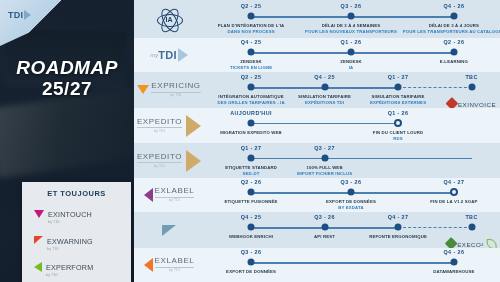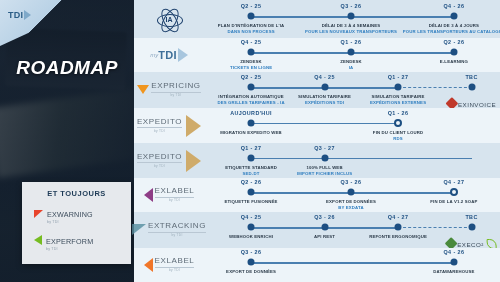--- a/index.html
+++ b/index.html
@@ -176,25 +176,33 @@
     <div class="cover-tint"></div>
     <div class="corner-wedge"></div>
 
     <div class="tdi-logo">
       <span class="txt">TDI</span>
       <span class="arrow"></span>
     </div>
 
     <div class="cover-title">
       <span class="l1">ROADMAP</span>
+      <span class="l2">25/27</span>
     </div>
 
     <div class="always-card">
       <div class="always-title">ET TOUJOURS</div>
 
+      <div class="always-row">
+        <span class="mk mk-down"></span>
+        <span>
+          <span class="always-name">EXINTOUCH</span>
+          <span class="always-sub">by TDI</span>
+        </span>
+      </div>
 
       <div class="always-row">
         <span class="mk mk-tri-red"></span>
         <span>
           <span class="always-name">EXWARNING</span>
           <span class="always-sub">by TDI</span>
         </span>
       </div>
 
       <div class="always-row">
@@ -398,25 +406,20 @@
           <div class="qlabel" style="left: 85%;">Q4 - 27</div>
           <div class="desc" style="left: 85%;">
             <div>FIN DE LA V1.2 SOAP</div>
           </div>
         </div>
       </div>
       <div class="row alt0" style="height: 36px;">
         <div class="logo-cell">
           <div class="brand">
             <span class="tri-teal"></span>
-            <div class="brand-text">
-              <span class="brand-name">EXTRACKING</span>
-              <div class="brand-rule"></div>
-              <span class="brand-by">by TDI</span>
-            </div>
           </div>
         </div>
         <div class="track">
           <div class="line" style="left: 16%; width: 25%;"></div>
           <div class="line" style="left: 41%; width: 25%;"></div>
           <div class="line dashed" style="left: 66%; width: 25%;"></div>
           <div class="node" style="left: 16%;"></div>
           <div class="qlabel" style="left: 16%;">Q4 - 25</div>
           <div class="desc" style="left: 16%;">
             <div>WEBHOOK ENRICHI</div>

